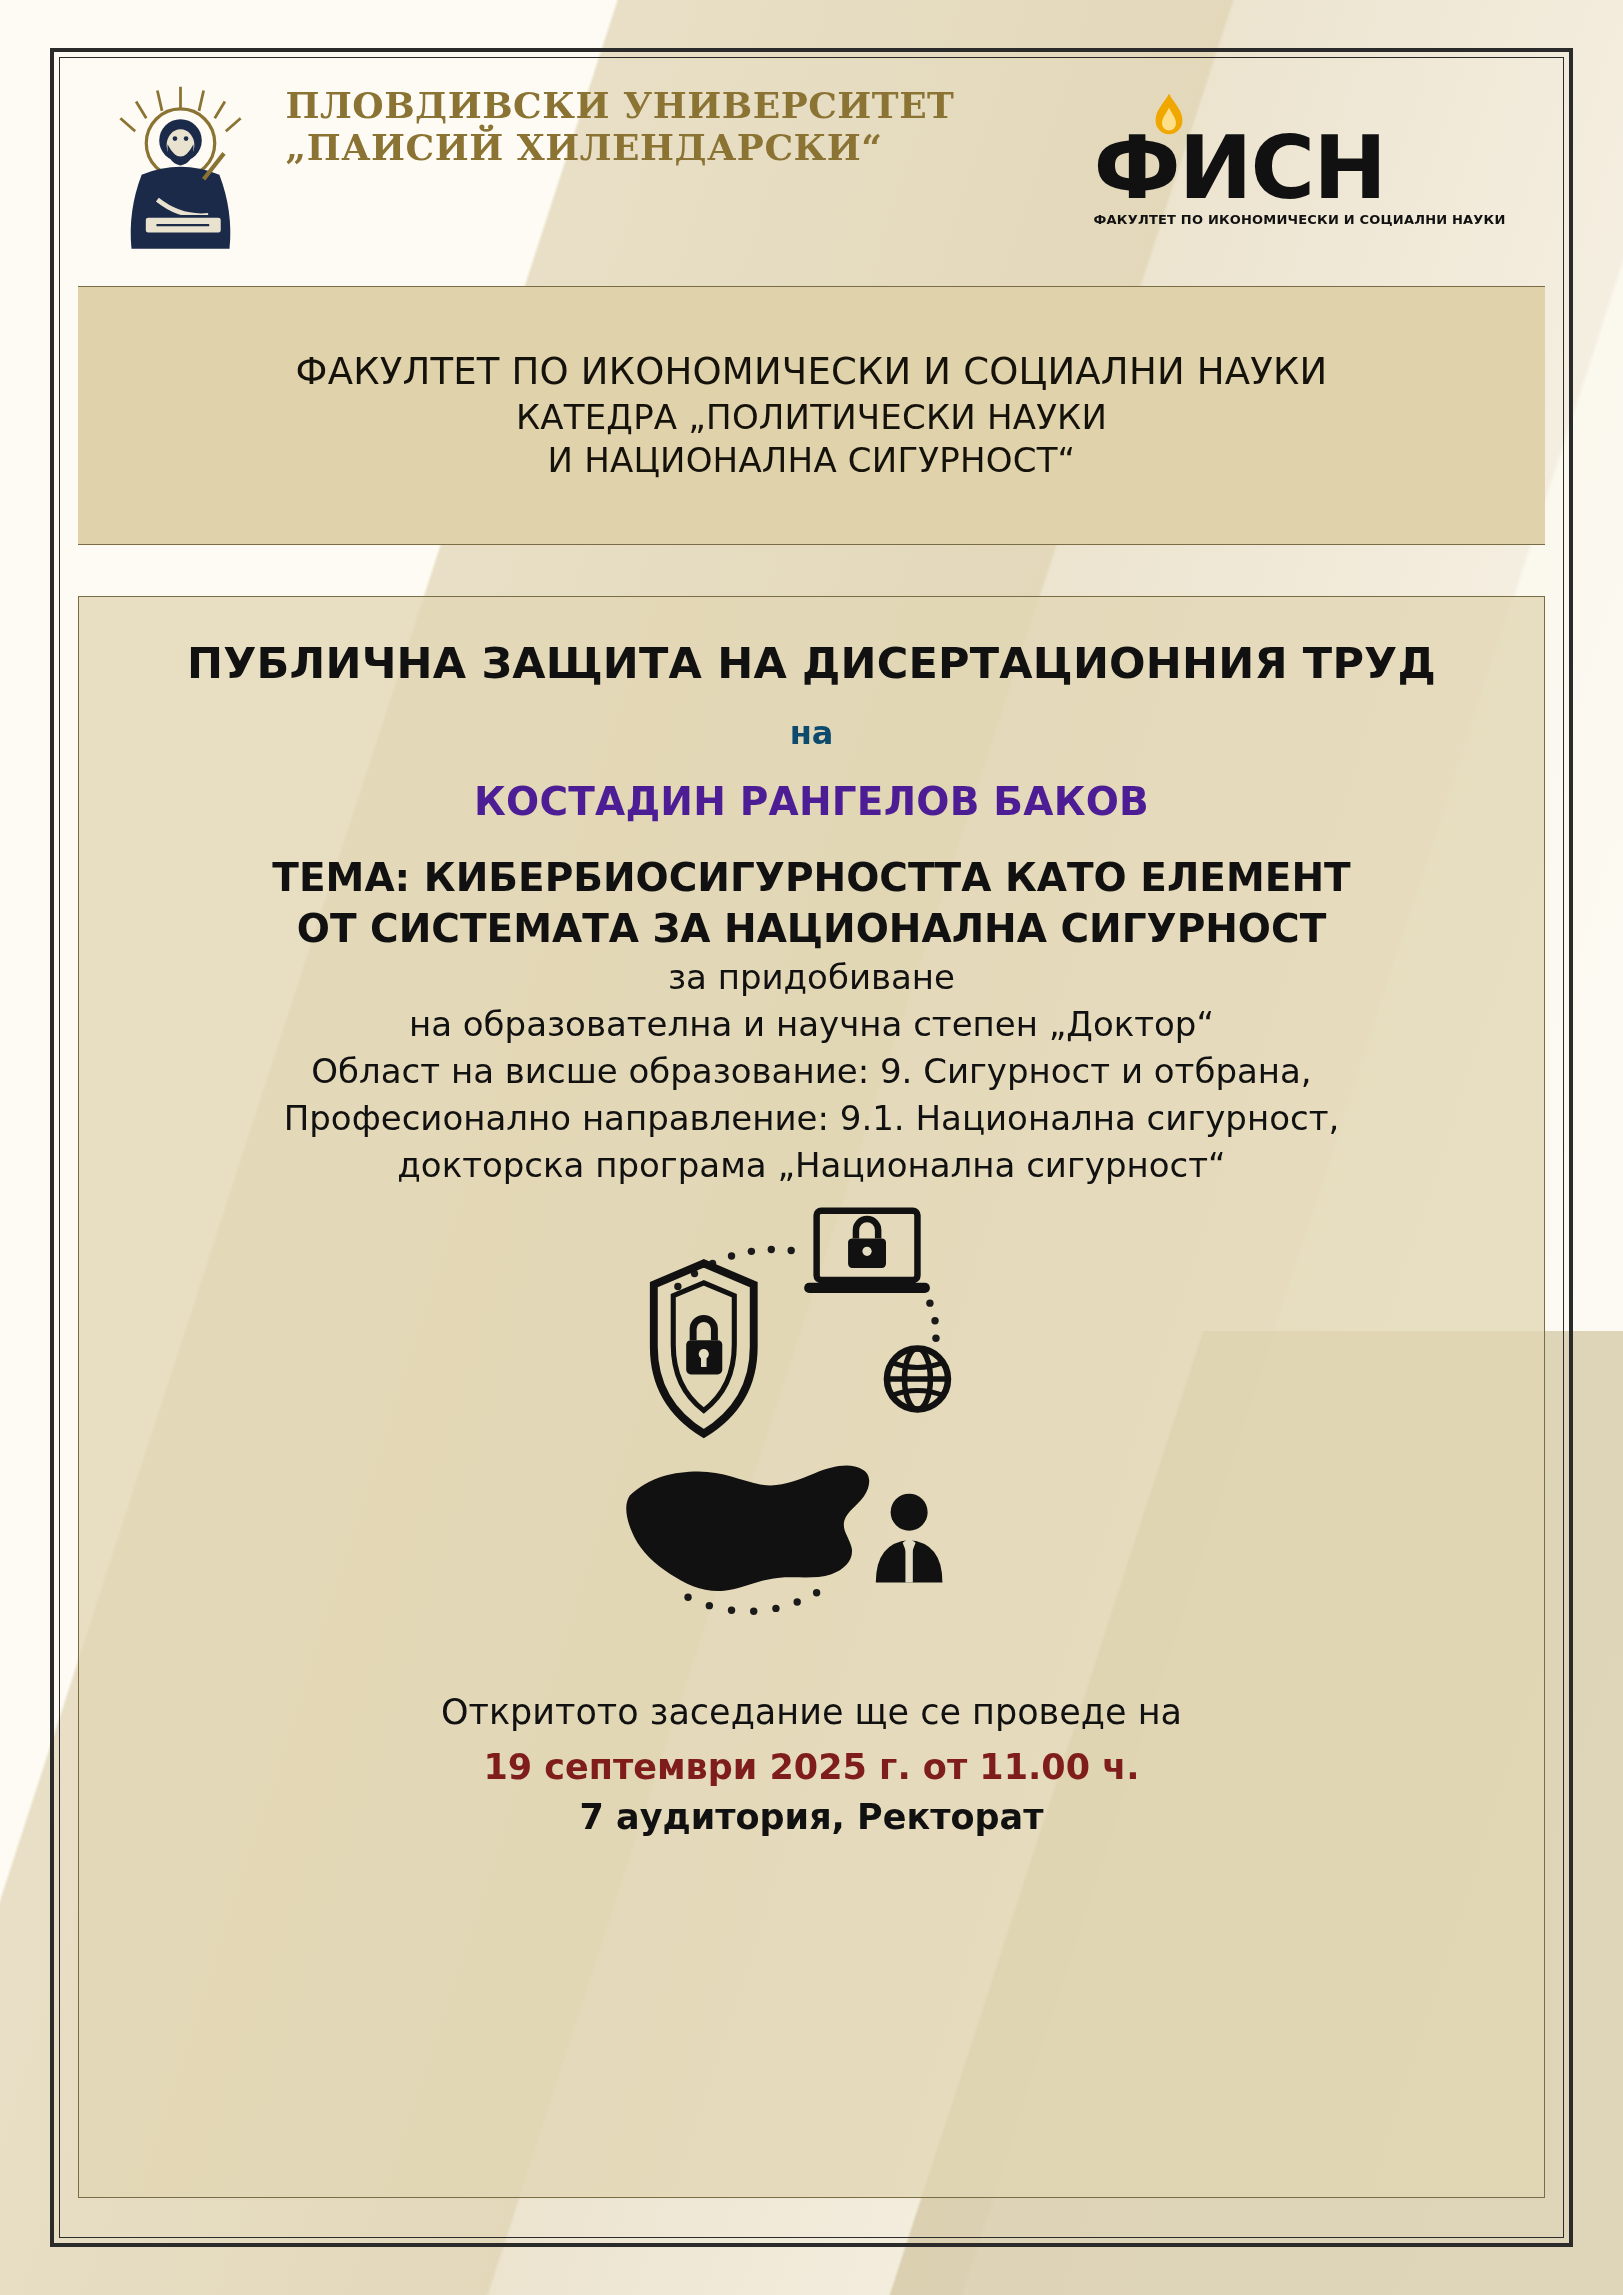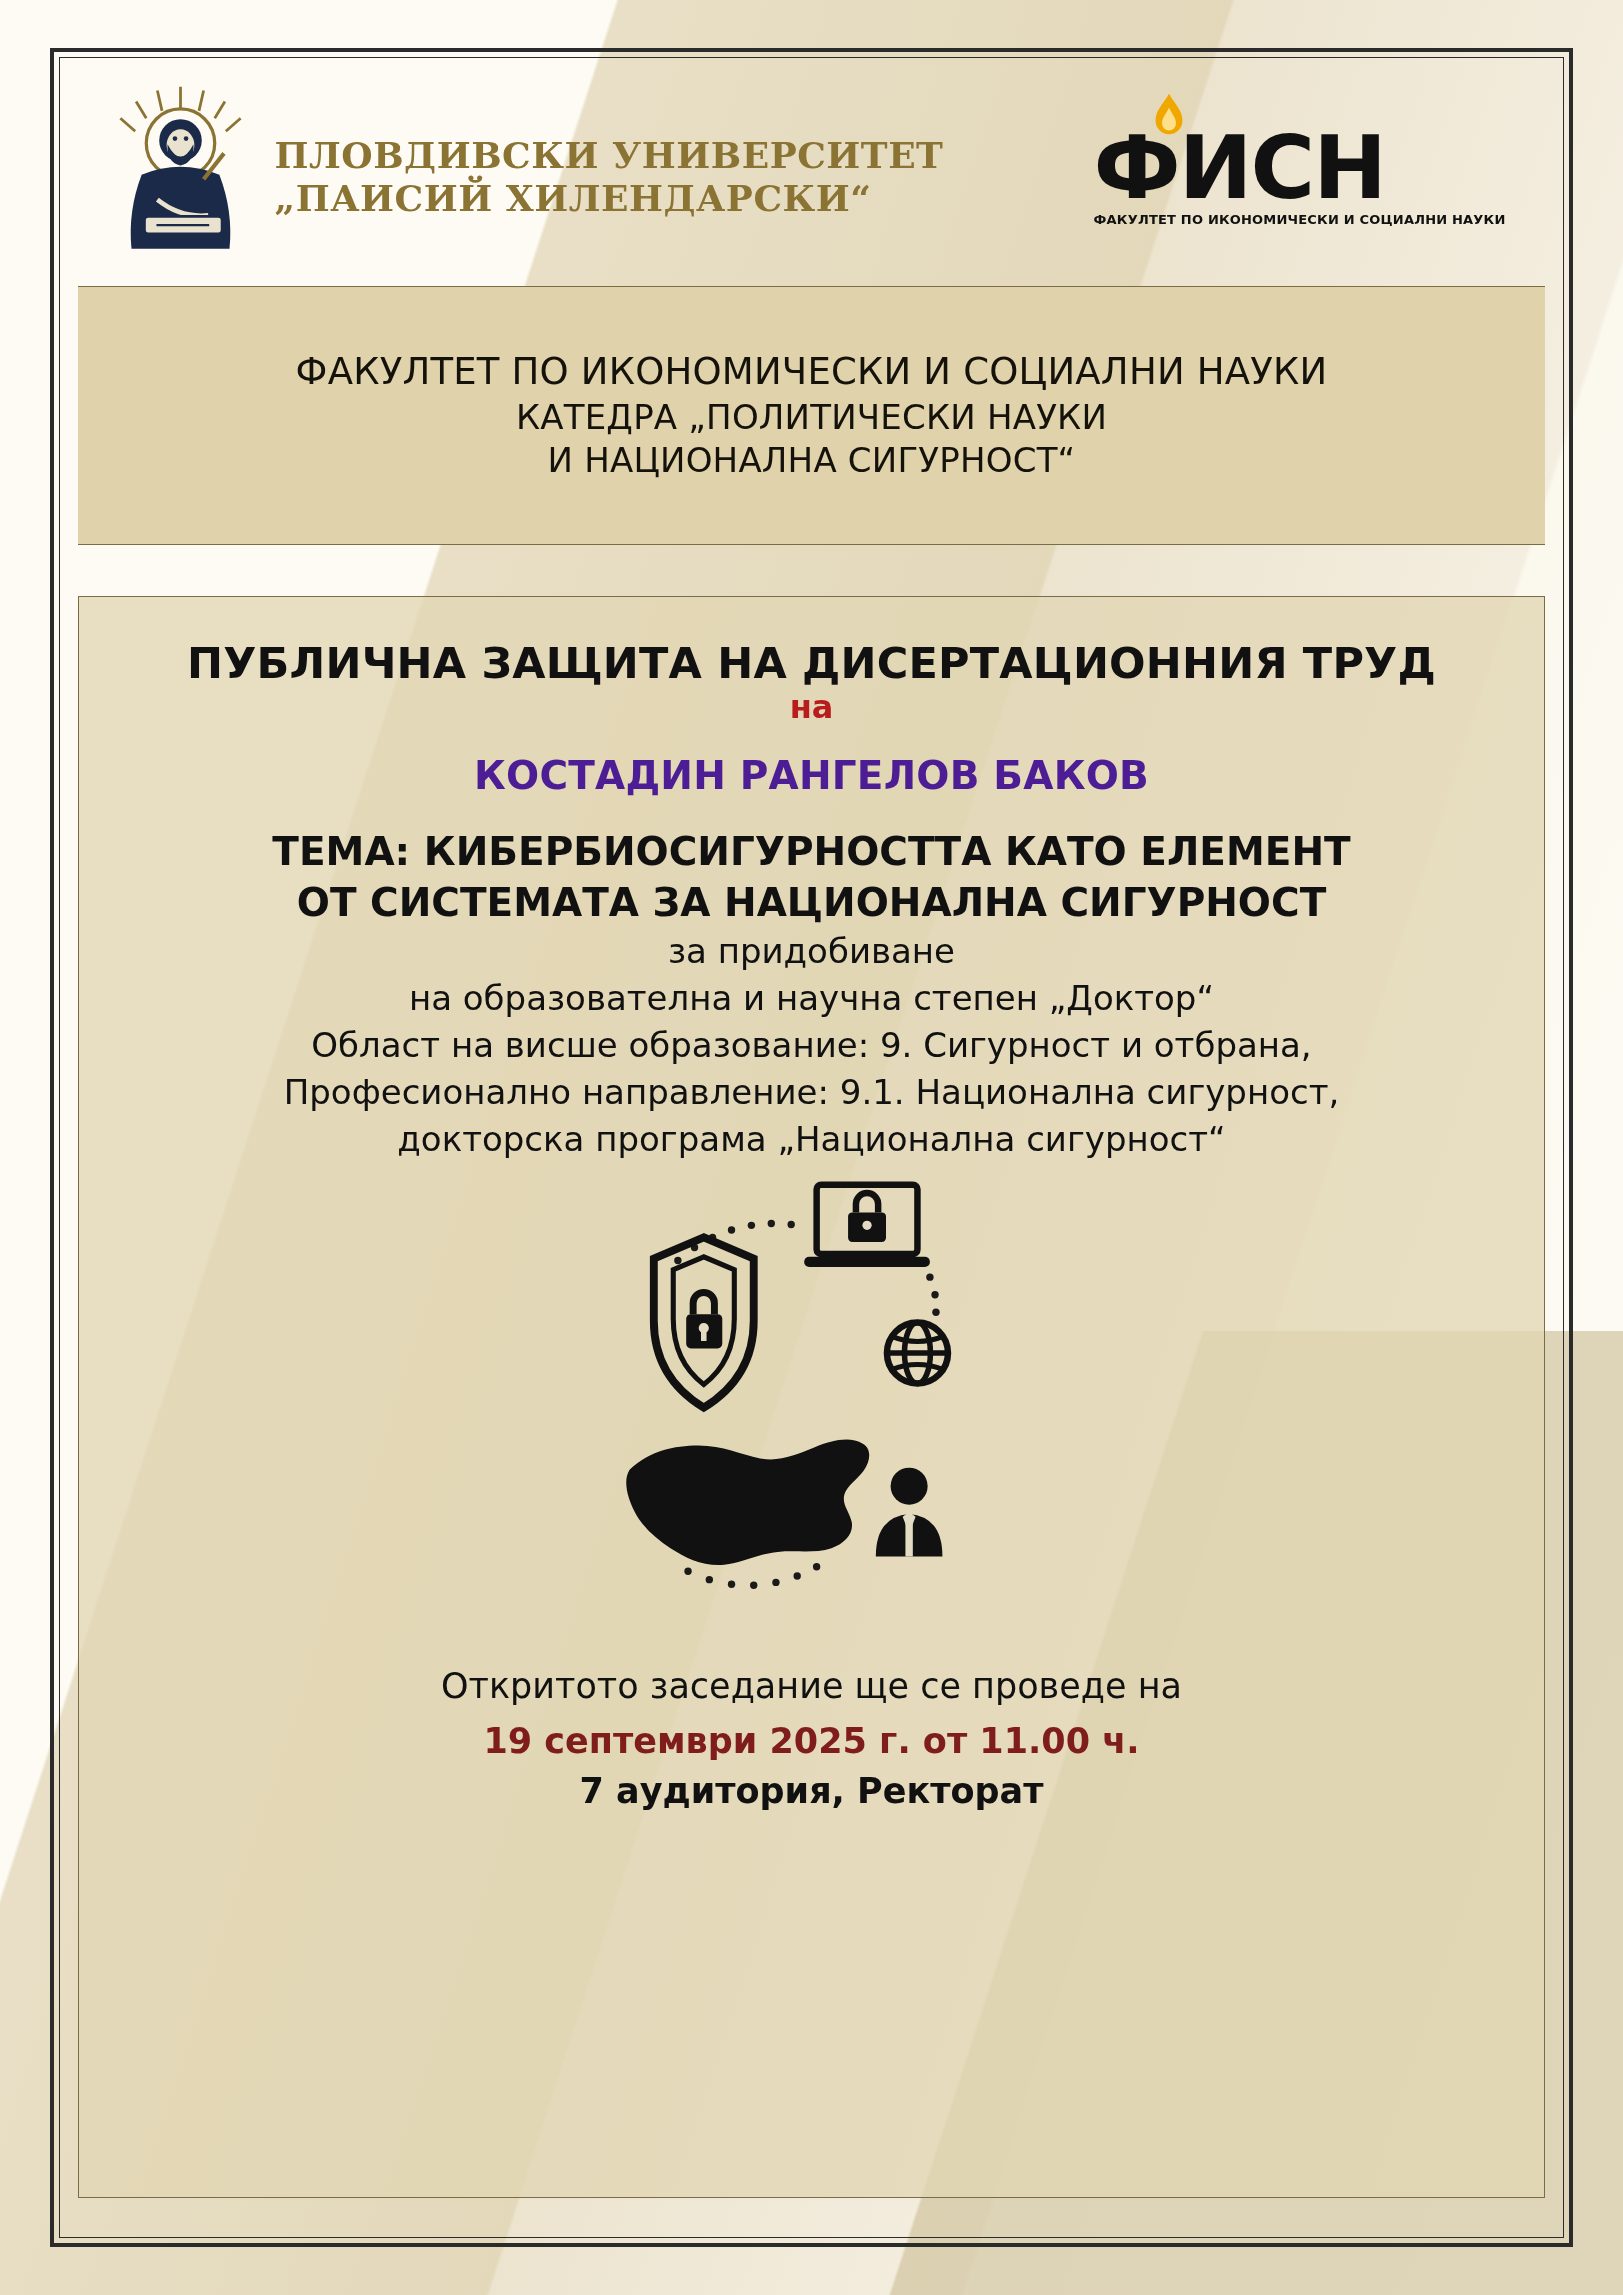--- a/index.html
+++ b/index.html
@@ -77,22 +77,22 @@
     right: 69px;
     height: 217px;
     display: flex;
     align-items: center;
     justify-content: space-between;
     padding: 0 18.5px;
     box-sizing: border-box;
   }
   .uni-block {
     display: flex;
-    align-items: center;
-    gap: 2px;
+    align-items: flex-start;
+    gap: 13px;
   }
   .uni-logo {
     width: 185px;
     height: 185px;
     flex: 0 0 185px;
     position: relative;
   }
   .uni-title {
     font-family: "DejaVu Serif", serif;
     font-weight: bold;
@@ -170,21 +170,22 @@
   .h-main {
     font-size: 43px;
     font-weight: bold;
     color: #111;
     letter-spacing: 0.2px;
     margin-top: 13px;
   }
   .h-na {
     font-size: 32px;
     font-weight: bold;
-    color: #b91c1c;
+    color: #0c4a6e;
+    margin-top: 26px;
   }
   .h-name {
     font-size: 39px;
     font-weight: bold;
     color: #4c1d95;
     margin-top: 27px;
     letter-spacing: 0.2px;
   }
   .h-topic {
     font-size: 39px;

